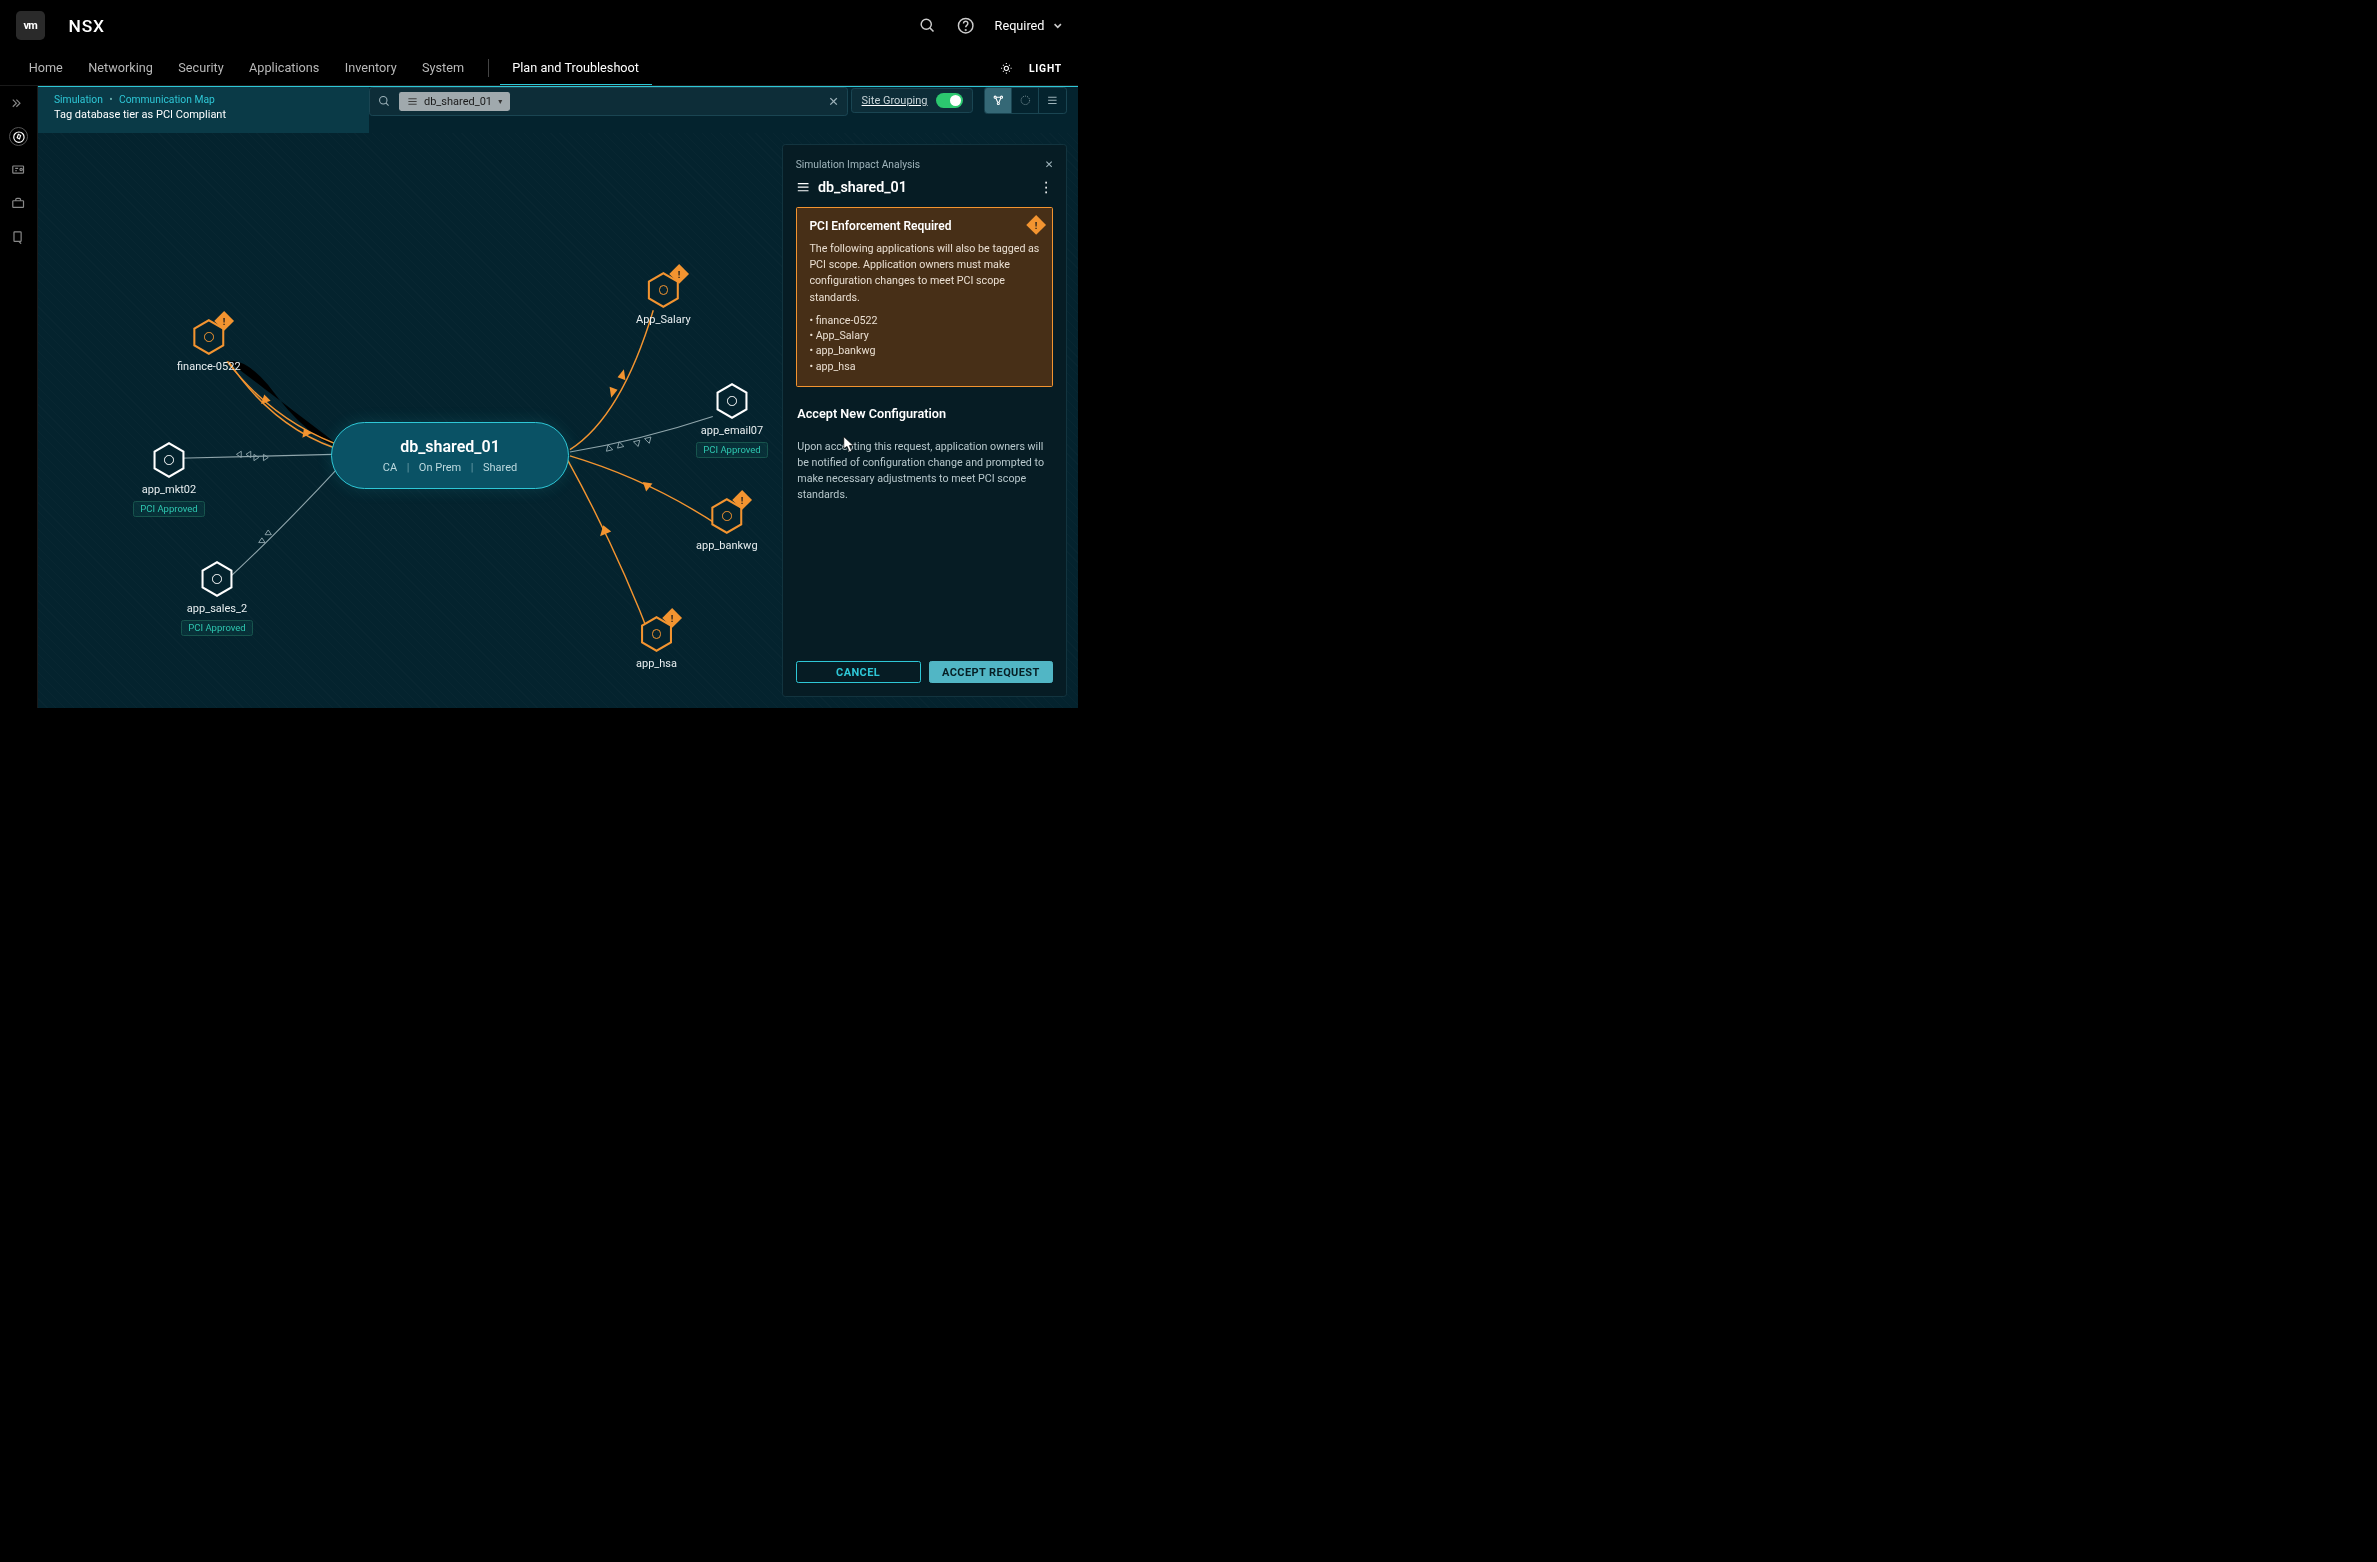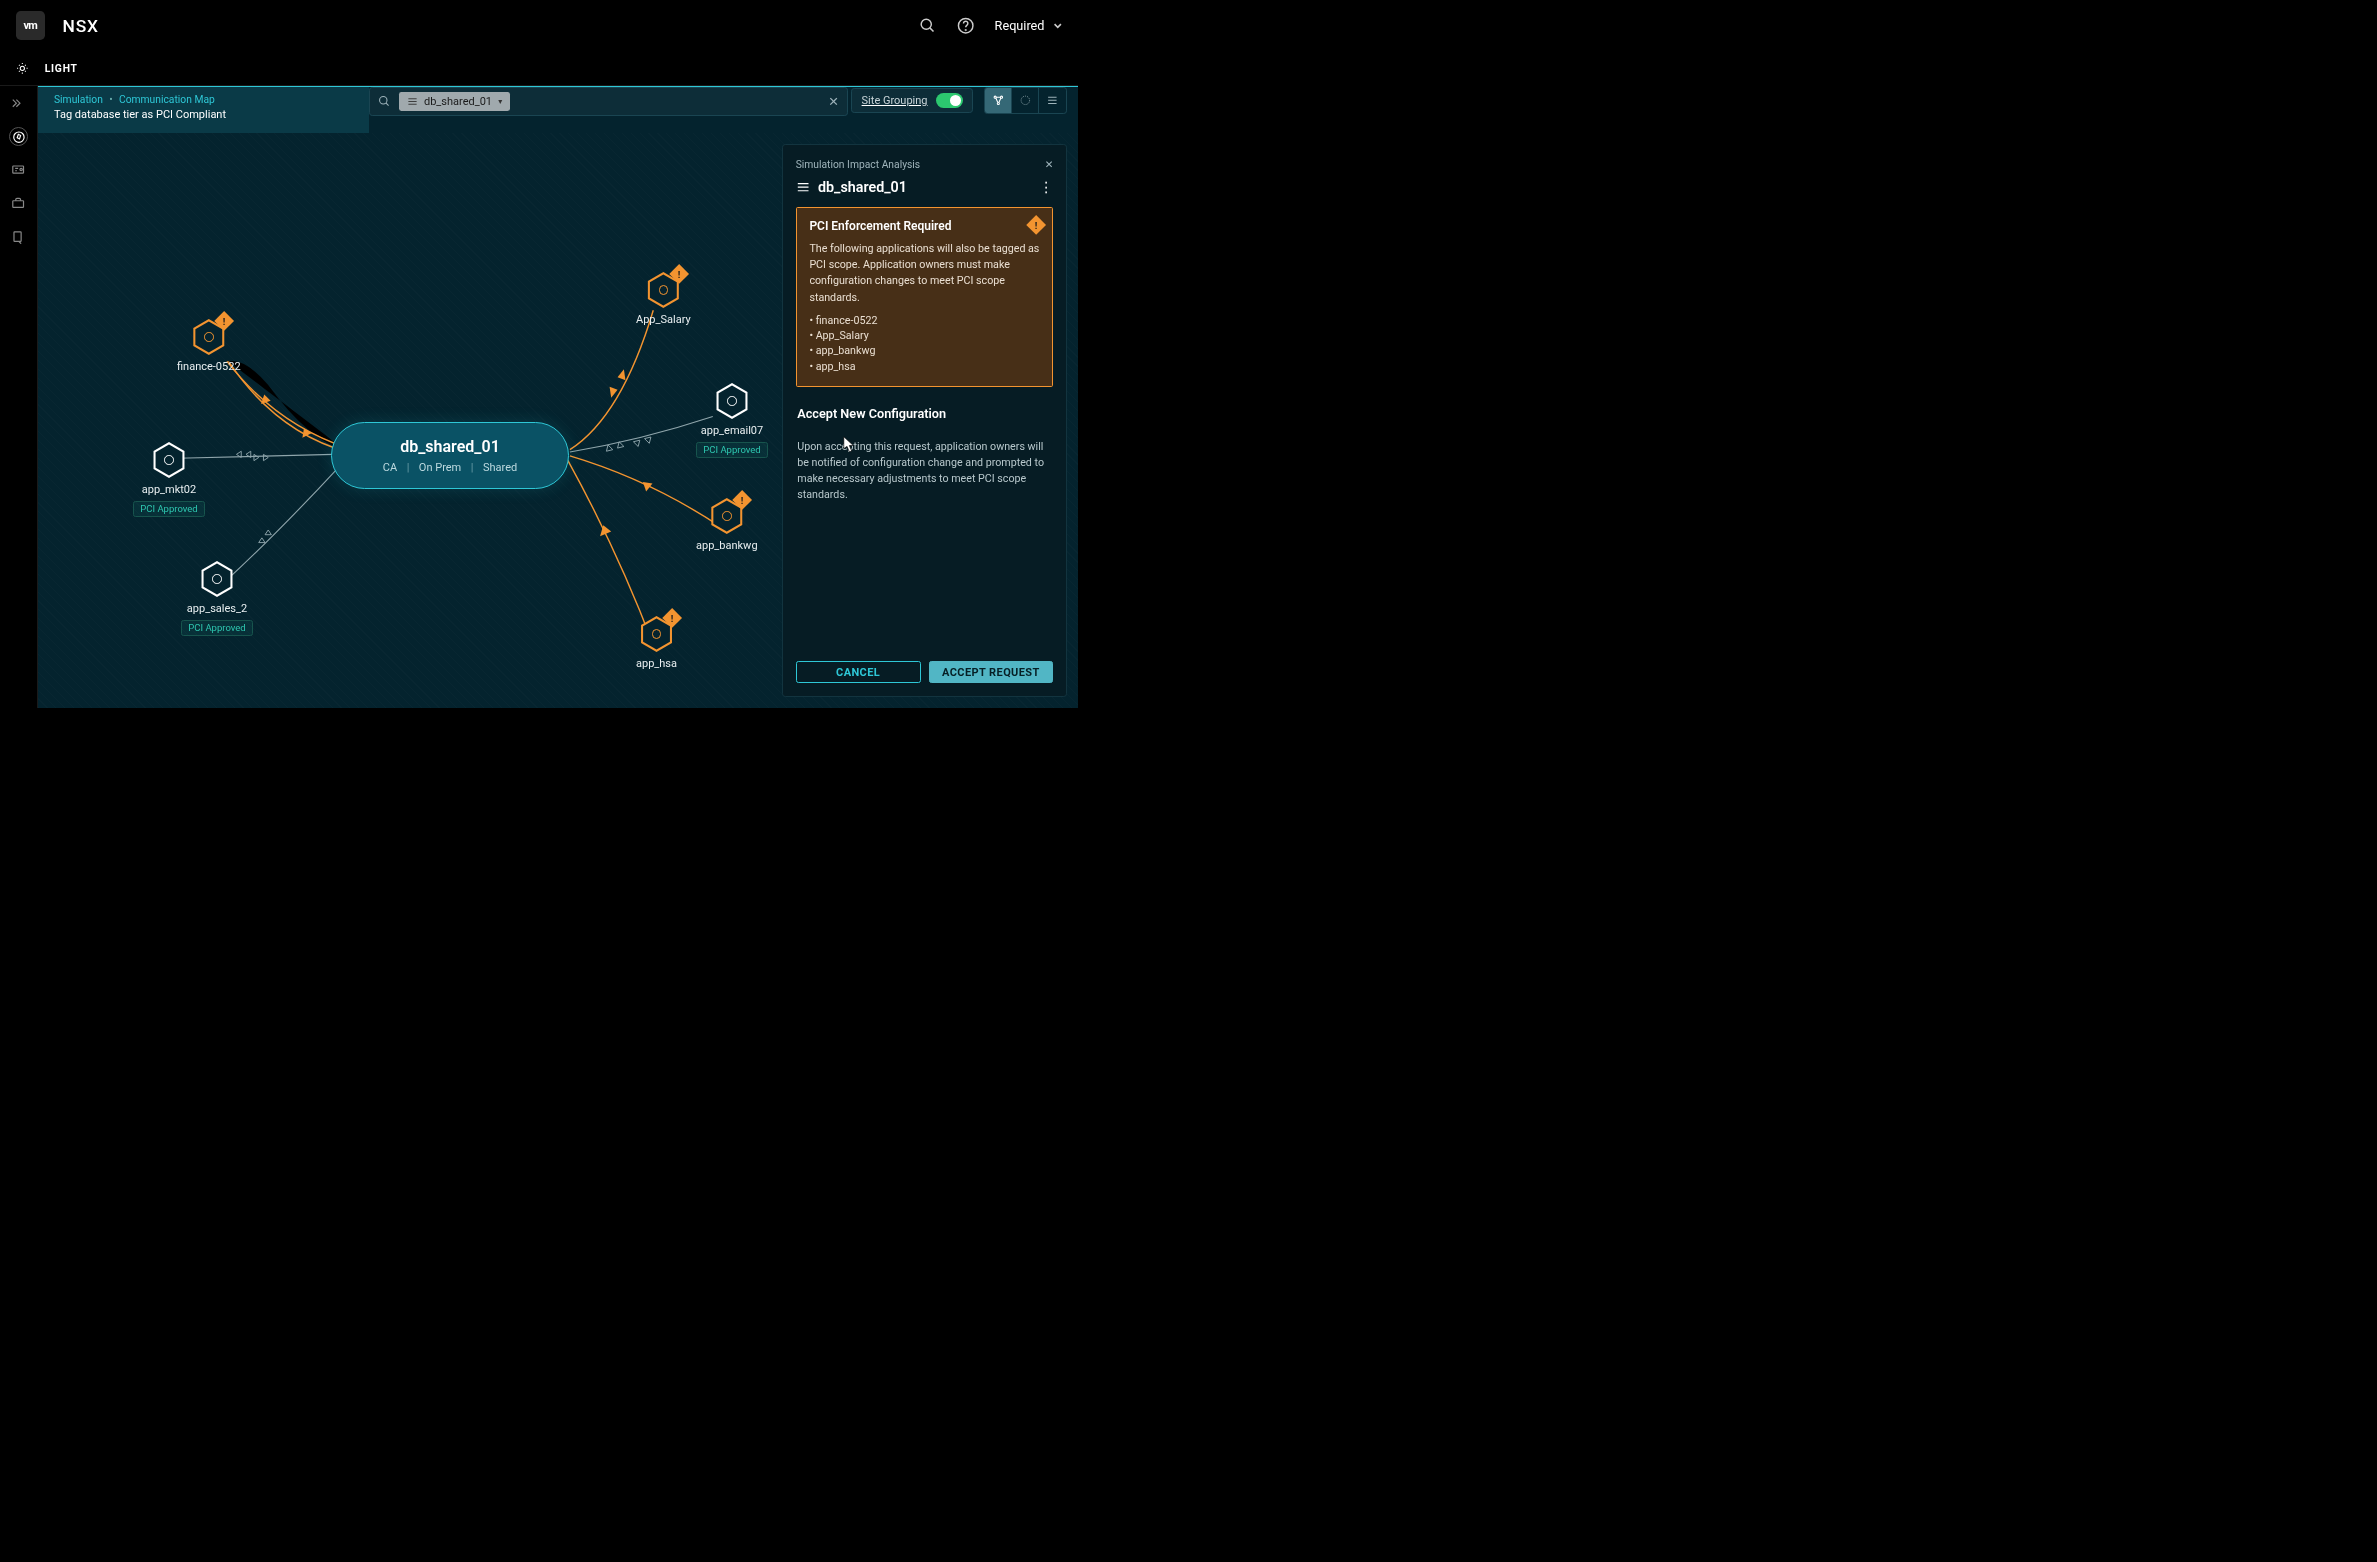--- a/index.html
+++ b/index.html
@@ -15,21 +15,21 @@
   
   
   .top-header {
     height: 51px;
     background: #000;
     display: flex;
     align-items: center;
     padding: 0 16px;
     justify-content: space-between;
   }
-  .brand { display: flex; align-items: center; gap: 18px; }
+  .brand { display: flex; align-items: center; gap: 24px; }
   .vm-logo {
     width: 28.5px; height: 28.5px;
     background: #2a2a2a;
     border-radius: 4.8px;
     display: flex; align-items: center; justify-content: center;
     font-weight: bold; font-size: 11px; color: #fff;
     letter-spacing: -0.8px;
   }
   .product-name { font-size: 17.4px; font-weight: 500; letter-spacing: 0.8px; }
   .header-right { display: flex; align-items: center; gap: 20.6px; }
@@ -380,20 +380,30 @@
     <div class="user-menu">
       <span>Required</span>
       <svg width="9.5" height="9.5" viewBox="0 0 12 12" fill="none" stroke="#ccc" stroke-width="2">
           <path d="M2 4l4 4 4-4"></path>
         </svg>
     </div>
   </div>
 </div>
 
 <div class="main-nav">
+  <div class="nav-left">
+    <div class="nav-item">Home</div>
+    <div class="nav-item">Networking</div>
+    <div class="nav-item">Security</div>
+    <div class="nav-item">Applications</div>
+    <div class="nav-item">Inventory</div>
+    <div class="nav-item">System</div>
+    <div class="nav-divider"></div>
+    <div class="nav-item active">Plan and Troubleshoot</div>
+  </div>
   <div class="light-toggle">
     <svg width="12.7" height="12.7" viewBox="0 0 24 24" fill="none" stroke="#fff" stroke-width="2">
         <circle cx="12" cy="12" r="4"></circle>
         <path d="M12 2v2M12 20v2M4 12H2M22 12h-2M5.6 5.6l1.4 1.4M17 17l1.4 1.4M5.6 18.4L7 17M17 7l1.4-1.4"></path>
       </svg>
     <span>LIGHT</span>
   </div>
 </div>
 
 <div class="body-wrap">

